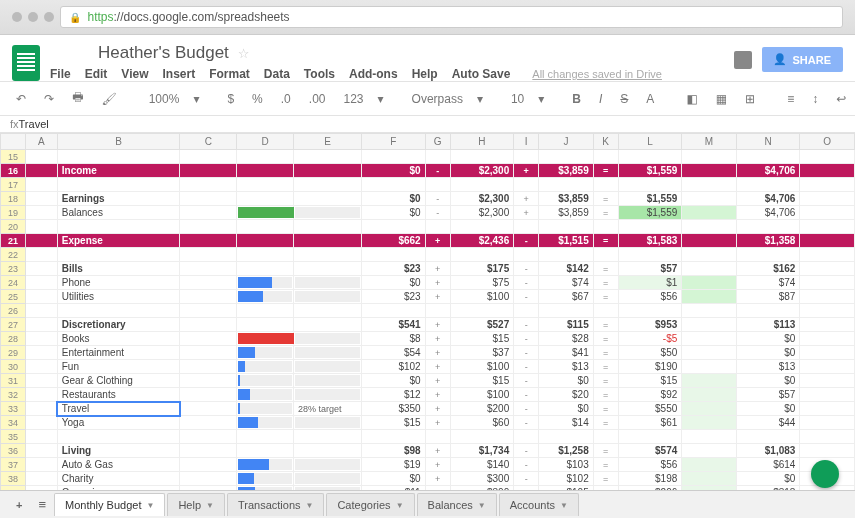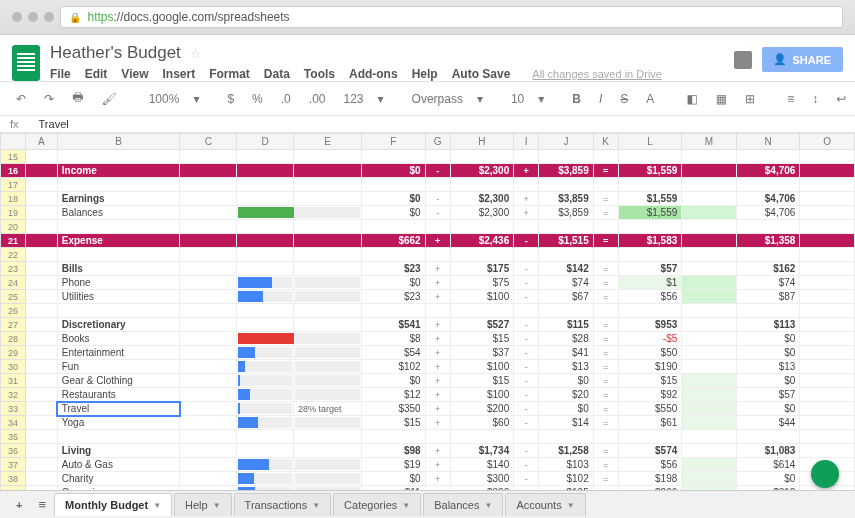--- a/index.html
+++ b/index.html
@@ -6,33 +6,33 @@
 body { font-family: Arial, sans-serif; font-size: 11px; background: #fff; color: #333; }
 .browser-top { background: linear-gradient(#e8e8e8,#ddd); padding: 6px 12px; display: flex; align-items: center; gap: 6px; border-bottom: 1px solid #ccc; }
 .dot { width: 10px; height: 10px; border-radius: 50%; background: #bbb; }
 .url-bar { flex: 1; background: #fff; border: 1px solid #ccc; border-radius: 3px; padding: 3px 8px; display: flex; align-items: center; gap: 6px; font-size: 12px; color: #555; }
 .lock { color: #4CAF50; font-size: 10px; }
 .url-proto { color: #4CAF50; }
 .header { display: flex; align-items: flex-start; padding: 8px 12px 0; gap: 10px; }
 .logo { width: 28px; height: 36px; background: #0F9D58; border-radius: 3px; position: relative; margin-top: 2px; }
 .logo::after { content: ''; position: absolute; top: 8px; left: 5px; right: 5px; bottom: 8px; background: repeating-linear-gradient(#fff,#fff 2px,#0F9D58 2px,#0F9D58 4px); }
 .header-main { flex: 1; }
-.doc-title { font-size: 17px; color: #555; font-weight: normal; display: flex; align-items: center; gap: 9px; }
+.doc-title { font-size: 17px; color: #555; font-weight: normal; display: flex; align-items: center; gap: 9px; margin-left: 48px; }
 .star { color: #ccc; font-size: 13px; }
 .menus { display: flex; gap: 14px; font-size: 12px; color: #555; margin-top: 4px; align-items: center; }
 .menu-item { cursor: pointer; font-weight: bold; }
 .saved { color: #aaa; text-decoration: underline; margin-left: 8px; font-size: 11px; }
 .header-right { display: flex; align-items: center; gap: 10px; padding-top: 4px; }
 .comment-icon { width: 18px; height: 18px; background: #888; border-radius: 2px; position: relative; }
 .share-btn { background: #8AB4F8; color: #fff; padding: 6px 12px; font-size: 11px; font-weight: bold; border-radius: 2px; display: flex; align-items: center; gap: 5px; }
 .toolbar { border-top: 1px solid #e3e3e3; border-bottom: 1px solid #e3e3e3; padding: 4px 12px; display: flex; align-items: center; gap: 10px; color: #777; font-size: 12px; }
 .tb-sep { width: 1px; height: 16px; background: #ddd; margin: 0 2px; }
 .tb-item { cursor: pointer; padding: 2px 4px; }
 .fx-bar { display: flex; align-items: center; border-bottom: 1px solid #e3e3e3; padding: 2px 10px; font-size: 11px; color: #888; }
-.fx-label { margin-right: 20px; }
+.fx-label { margin-right: 0; }
 .fx-val { color: #333; }
 .sheet { overflow: auto; }
 table { border-collapse: collapse; width: 100%; table-layout: fixed; }
 .col-rownum { width: 22px; }
 .col-A { width: 28px; } .col-B { width: 108px; } .col-C { width: 50px; } .col-D { width: 50px; }
 .col-E { width: 60px; } .col-F { width: 56px; } .col-G { width: 22px; } .col-H { width: 56px; }
 .col-I { width: 22px; } .col-J { width: 48px; } .col-K { width: 22px; } .col-L { width: 56px; }
 .col-M { width: 48px; } .col-N { width: 56px; } .col-O { width: 48px; }
 th { background: #f5f5f5; border: 1px solid #e0e0e0; font-weight: normal; color: #777; font-size: 10px; padding: 2px; text-align: center; }
 td { border: 1px solid #eee; padding: 1px 4px; font-size: 10px; height: 14px; color: #444; }
@@ -46,21 +46,21 @@
 .bar-fill { position: absolute; top: 1px; bottom: 1px; left: 1px; background: #4285F4; }
 .bar-green { background: #4CAF50; }
 .bar-red { background: #E53935; }
 .hl-green { background: #d4f5d4; }
 .hl-green-dk { background: #a8e6a8; }
 .hl-green-lt { background: #e8f7e8; }
 .neg { color: #d33; }
 .selected { outline: 2px solid #4285F4; outline-offset: -1px; }
 .tabs { position: fixed; bottom: 0; left: 0; right: 0; background: #f1f1f1; border-top: 1px solid #ccc; display: flex; align-items: center; padding: 2px 8px; gap: 2px; font-size: 11px; }
 .tab { padding: 5px 10px; background: #e8e8e8; border: 1px solid #ccc; border-bottom: none; border-radius: 2px 2px 0 0; color: #555; display: flex; align-items: center; gap: 5px; cursor: pointer; }
-.tab.active { background: #fff; font-weight: bold; color: #333; }
+.tab.active { background: #fff; font-weight: normal; color: #333; }
 .tab-drop { font-size: 8px; color: #888; }
 .add-tab { padding: 4px 8px; color: #666; font-weight: bold; cursor: pointer; }
 .menu-tab { padding: 4px 6px; color: #666; cursor: pointer; font-size: 13px; }
 .explore-btn { position: fixed; bottom: 30px; right: 16px; width: 28px; height: 28px; background: #0F9D58; border-radius: 50%; box-shadow: 0 2px 4px rgba(0,0,0,0.3); }
 </style>
 </head>
 <body>
 
 <div class="browser-top">
   <div class="dot"></div>

